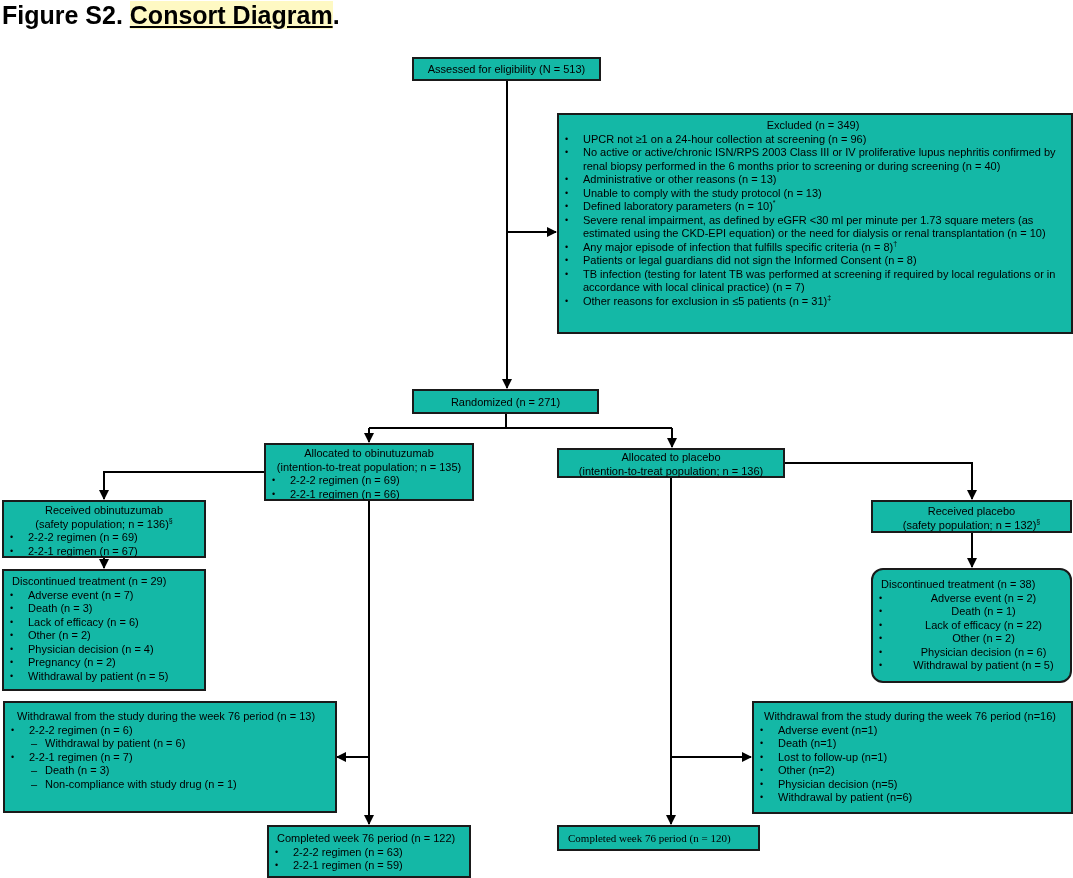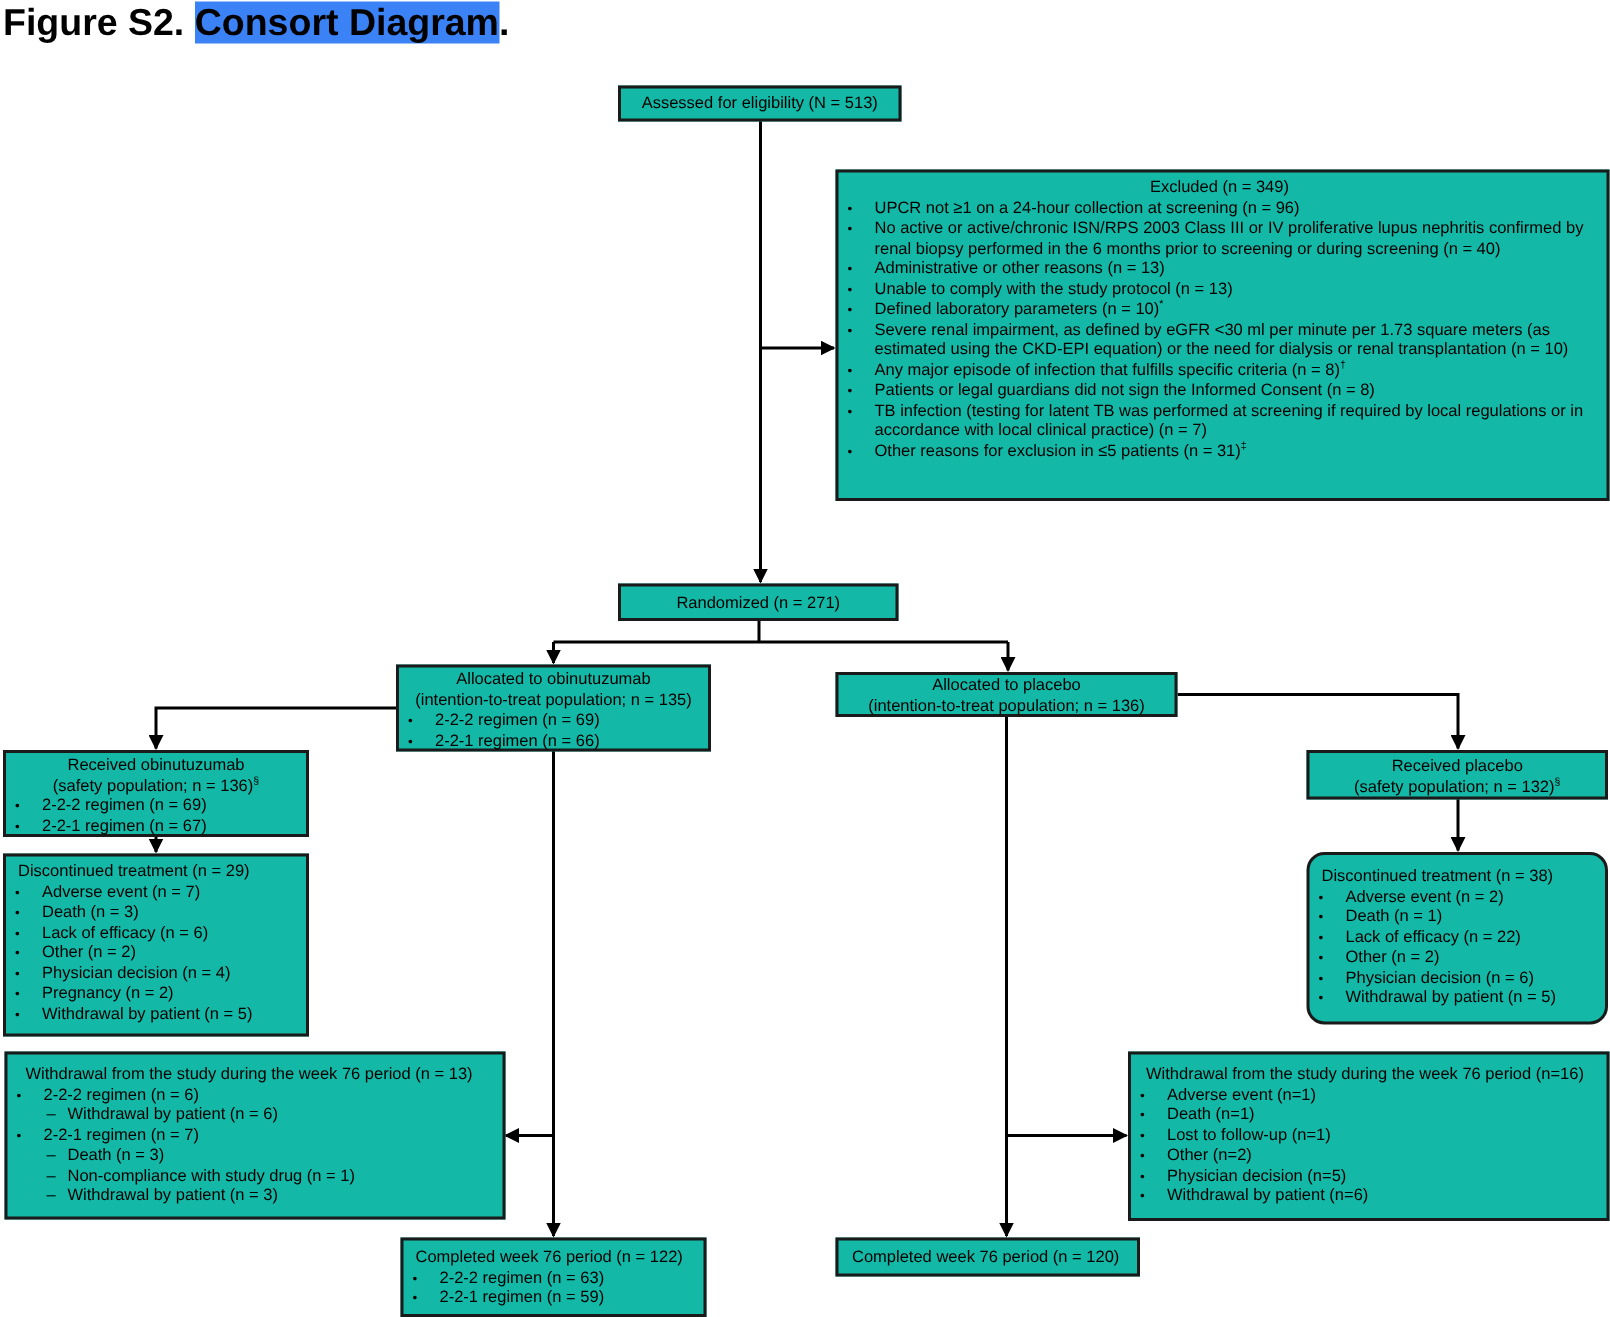--- a/index.html
+++ b/index.html
@@ -1,19 +1,19 @@
 <!DOCTYPE html>
 <html><head>
 <meta charset="utf-8">
 <style>
   html, body { margin:0; padding:0; background:#ffffff; }
   body { width:1073px; height:878px; position:relative; overflow:hidden;
          font-family:"Liberation Sans", sans-serif; color:#000; }
   .title { position:absolute; left:2px; top:-2px; font-size:25px; font-weight:bold; white-space:nowrap; line-height:34px; }
-  .title .hl { background:#3b82f6; }
+  .title .hl { background:#fef9c3;text-decoration:underline; }
   .box { position:absolute; border:2px solid #1a1a1a; background:#14b8a6; box-sizing:border-box;
          font-size:11px; line-height:13.5px; }
   .box .c { text-align:center; }
   .box ul { list-style:none; margin:0; padding:0; }
   .box li { position:relative; padding-left:24px; }
   .box li::before { content:"\2022"; position:absolute; left:6px; top:0; font-size:9px; }
   .box li.sub { padding-left:40px; }
   .box li.sub::before { content:"\2013"; left:26px; font-size:11px; }
   svg.lines { position:absolute; left:0; top:0; width:1073px; height:878px; pointer-events:none; }
   sup { font-size:7px; line-height:0; }
@@ -109,39 +109,38 @@
     <li>Lack of efficacy (n = 6)</li>
     <li>Other (n = 2)</li>
     <li>Physician decision (n = 4)</li>
     <li>Pregnancy (n = 2)</li>
     <li>Withdrawal by patient (n = 5)</li>
   </ul>
 </div>
 
 <div class="box" style="left:871px;top:568px;width:201px;height:115px;padding:8px 0 0 8px;border-radius:12px;">
   <div>Discontinued treatment (n = 38)</div>
-  <ul style="margin-left:-8px;">
+  <ul style="margin-left:-8px;text-align:center;">
     <li>Adverse event (n = 2)</li>
     <li>Death (n = 1)</li>
     <li>Lack of efficacy (n = 22)</li>
     <li>Other (n = 2)</li>
     <li>Physician decision (n = 6)</li>
     <li>Withdrawal by patient (n = 5)</li>
   </ul>
 </div>
 
 <div class="box" style="left:3px;top:701px;width:334px;height:112px;padding:7px 0 0 12px;">
   <div>Withdrawal from the study during the week 76 period (n = 13)</div>
   <ul style="margin-left:-12px;">
     <li>2-2-2 regimen (n = 6)</li>
     <li class="sub">Withdrawal by patient (n = 6)</li>
     <li>2-2-1 regimen (n = 7)</li>
     <li class="sub">Death (n = 3)</li>
     <li class="sub">Non-compliance with study drug (n = 1)</li>
-    <li class="sub">Withdrawal by patient (n = 3)</li>
   </ul>
 </div>
 
 <div class="box" style="left:752px;top:701px;width:321px;height:113px;padding:7px 0 0 10px;">
   <div>Withdrawal from the study during the week 76 period (n=16)</div>
   <ul style="margin-left:-10px;">
     <li>Adverse event (n=1)</li>
     <li>Death (n=1)</li>
     <li>Lost to follow-up (n=1)</li>
     <li>Other (n=2)</li>
@@ -151,15 +150,15 @@
 </div>
 
 <div class="box" style="left:267px;top:825px;width:204px;height:53px;padding:5px 0 0 8px;">
   <div>Completed week 76 period (n = 122)</div>
   <ul style="margin-left:-8px;">
     <li>2-2-2 regimen (n = 63)</li>
     <li>2-2-1 regimen (n = 59)</li>
   </ul>
 </div>
 
-<div class="box" style="left:557px;top:825px;width:203px;height:26px;padding:5px 0 0 9px;">
+<div class="box" style="left:557px;top:825px;width:203px;height:26px;padding:5px 0 0 9px;font-family:Liberation Serif, serif;">
   <div>Completed week 76 period (n = 120)</div>
 </div>
 
 </body></html>

